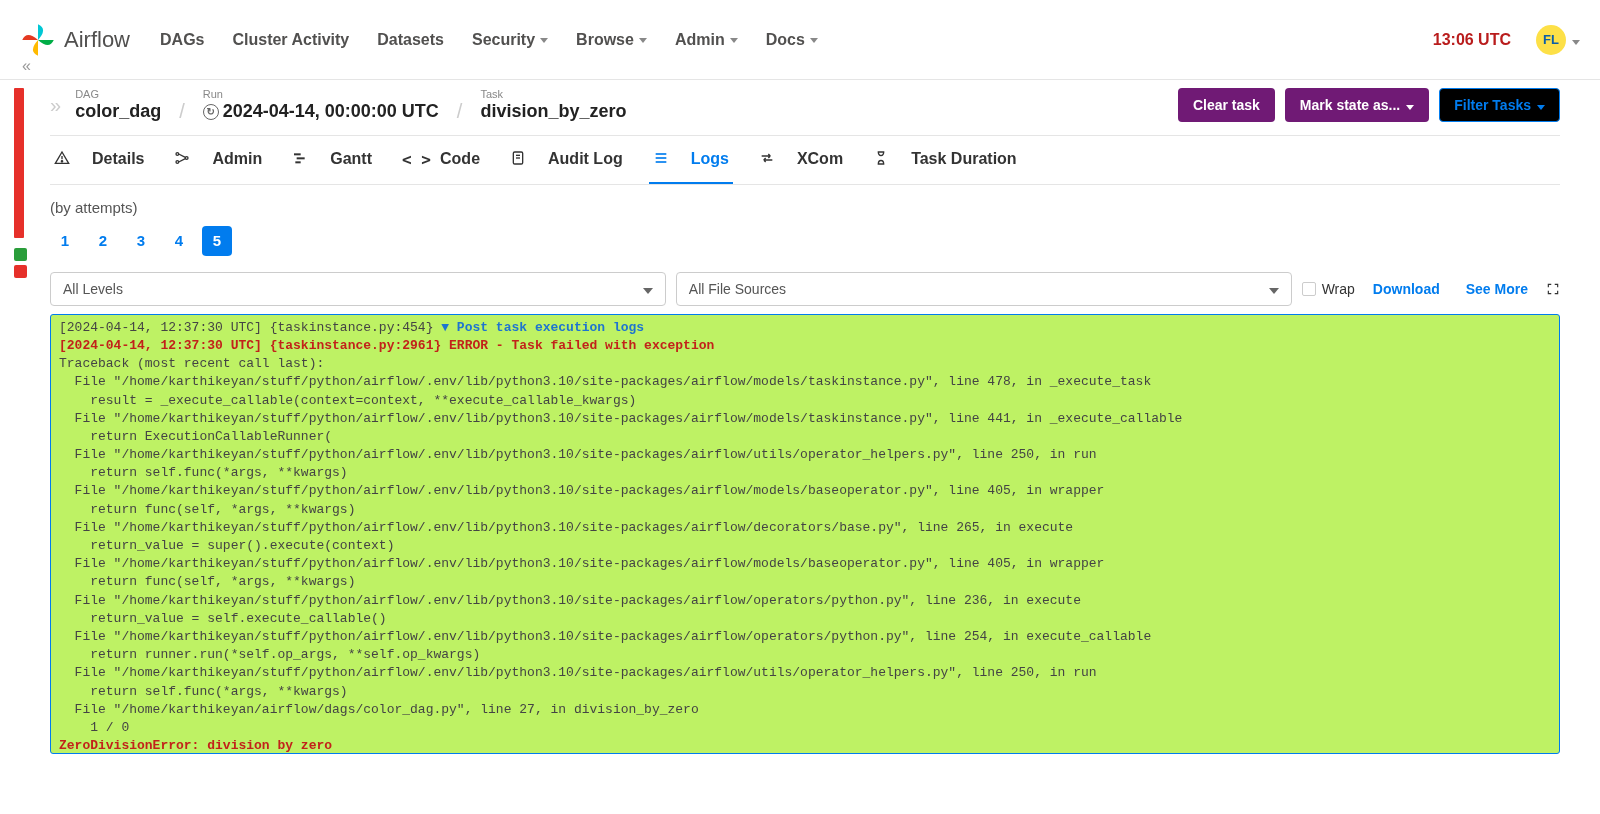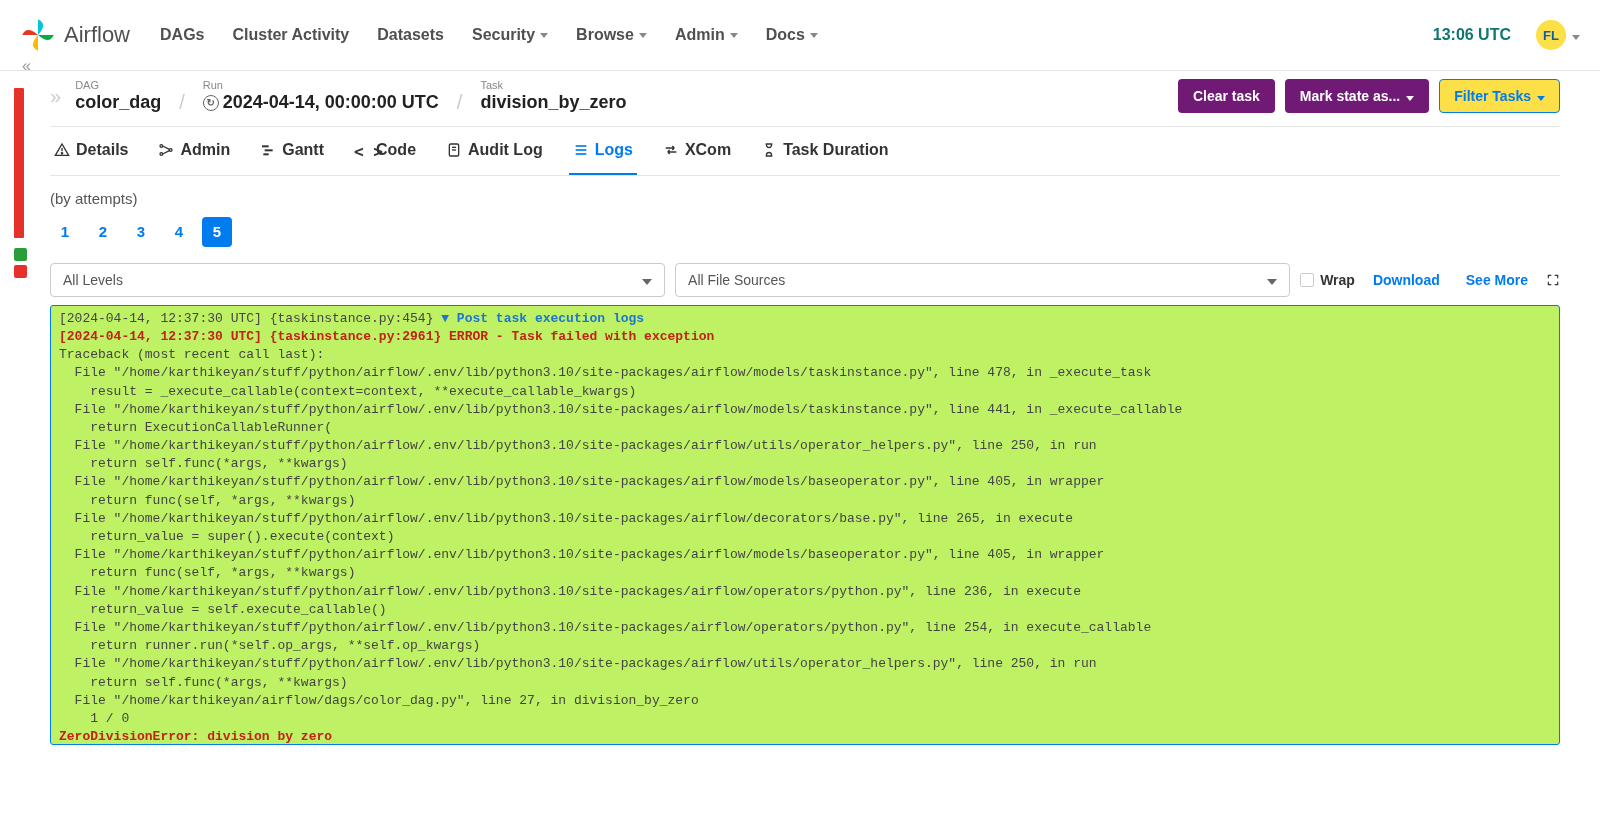--- a/index.html
+++ b/index.html
@@ -1,34 +1,34 @@
 <!DOCTYPE html>
 <html><head>
 <meta charset="utf-8">
 <style>
   * { box-sizing: border-box; margin: 0; padding: 0; }
   body { font-family: -apple-system, BlinkMacSystemFont, "Segoe UI", Helvetica, Arial, sans-serif; font-size: 14px; color: #333; background: #fff; }
 
   
   .navbar {
-    display: flex; align-items: center; height: 71px; padding: 0 20px; border-bottom: 1px solid #e5e5e5;
+    display: flex; align-items: center; height: 80px; padding: 0 20px; border-bottom: 1px solid #e5e5e5;
   }
   .navbar-brand { display: flex; align-items: center; gap: 8px; margin-right: 30px; }
   .navbar-brand .pinwheel { width: 36px; height: 36px; }
   .pinwheel svg { display:block; }
   .navbar-brand .brand-text { font-size: 22px; font-weight: 400; color: #51504f; }
   .nav-links { display: flex; align-items: center; gap: 28px; }
   .nav-item { font-size: 16px; color: #51504f; font-weight: 600; cursor: pointer; display:flex; align-items:center; gap:3px;}
   .nav-item .caret::after {
     content:''; display:inline-block; width:0;height:0;
     border-left:4px solid transparent;border-right:4px solid transparent;border-top:5px solid #888;
     margin-left:2px; vertical-align: middle;
   }
   .navbar-right { margin-left: auto; display:flex; align-items:center; gap:25px; }
-  .clock { font-size:16px; font-weight:600; color:#0f766e; }
+  .clock { font-size:16px; font-weight:600; color:#b91c1c; }
   .user-chip {
     display:flex; align-items:center; gap:6px;
   }
   .avatar {
     width:30px;height:30px;border-radius:50%;background:#fde047;color:#0b5ea8;
     display:flex;align-items:center;justify-content:center;font-weight:700;font-size:13px;
   }
 
   
   .page-wrap { margin-left: 50px; margin-right: 40px; }
@@ -41,30 +41,30 @@
   .crumb-sep { font-size:20px; color:#ccc; padding:0 4px; align-self:flex-end; }
   .clock-icon{font-size:14px; color:#666; border:1.5px solid #666; border-radius:50%; width:16px;height:16px; display:inline-flex; align-items:center; justify-content:center;}
   .clock-icon::before {content:"↻"; font-size:10px;}
 
   .header-actions { margin-left:auto; display:flex; gap:10px; }
   .btn {
     font-size:14px; font-weight:600; border-radius:4px; padding:8px 14px; cursor:pointer; border:1px solid transparent;
     display:inline-flex; align-items:center; gap:6px;
   }
   .btn-primary { background:#701a75; color:#fff; }
-  .btn-outline { background:#fde047; color:#017cee; border:1px solid #017cee; }
+  .btn-outline { background:#000000; color:#017cee; border:1px solid #017cee; }
   .btn .caret-dn::after {
     content:''; display:inline-block; width:0;height:0;
     border-left:4px solid transparent;border-right:4px solid transparent;border-top:5px solid currentColor;
   }
 
   
   .tabs-row { display:flex; align-items:center; border-bottom:1px solid #e5e5e5; gap:22px; padding: 0; }
   .tab {
-    display:flex; align-items:center; gap:6px; padding:14px 4px; font-size:16px; color:#333; font-weight:600; cursor:pointer;
+    display:flex; align-items:flex-start; gap:22px; padding:14px 4px; font-size:16px; color:#333; font-weight:600; cursor:pointer;
     border-bottom: 2px solid transparent;
   }
   .tab.active { color:#017cee; border-bottom-color:#017cee; }
   .tab svg, .tab .ticon { width:16px; height:16px; }
   .ticon { display:inline-block; font-family: monospace; }
 
   
   .attempts-lbl { margin:14px 0 10px 0; font-size:15px; color:#555; }
   .attempts { display:flex; gap:8px; margin-bottom:16px; }
   .attempt {
@@ -76,21 +76,21 @@
   
   .filter-row { display:flex; align-items:center; gap:10px; margin-bottom:8px; }
   .fselect {
     flex:1; border:1px solid #ccc; border-radius:4px; height:34px; display:flex; align-items:center; justify-content:space-between;
     padding:0 12px; font-size:14px; color:#555; cursor:pointer; background:#fff;
   }
   .fselect .sel-caret::after {
     content:''; display:inline-block; width:0;height:0;
     border-left:5px solid transparent;border-right:5px solid transparent;border-top:6px solid #666;
   }
-  .checkwrap { display:flex; align-items:center; gap:6px; font-weight:700; }
+  .checkwrap { display:flex; align-items:center; gap:6px; font-weight:400; }
   .check-box { width:14px;height:14px;border:1.5px solid #ccc;border-radius:2px; }
   .link-btn { color:#017cee; font-weight:700; cursor:pointer; padding:0 8px; }
   .expand-icn { width:14px;height:14px; cursor:pointer; }
 
   
   .logbox {
     border:1px solid #017cee; border-radius:3px; background:#bef264; padding:4px 8px;
     font-family: "SFMono-Regular", Consolas, "Liberation Mono", Menlo, monospace;
     font-size:13px; line-height:1.4; color:#333;
     height:440px; overflow:hidden; white-space:pre;

